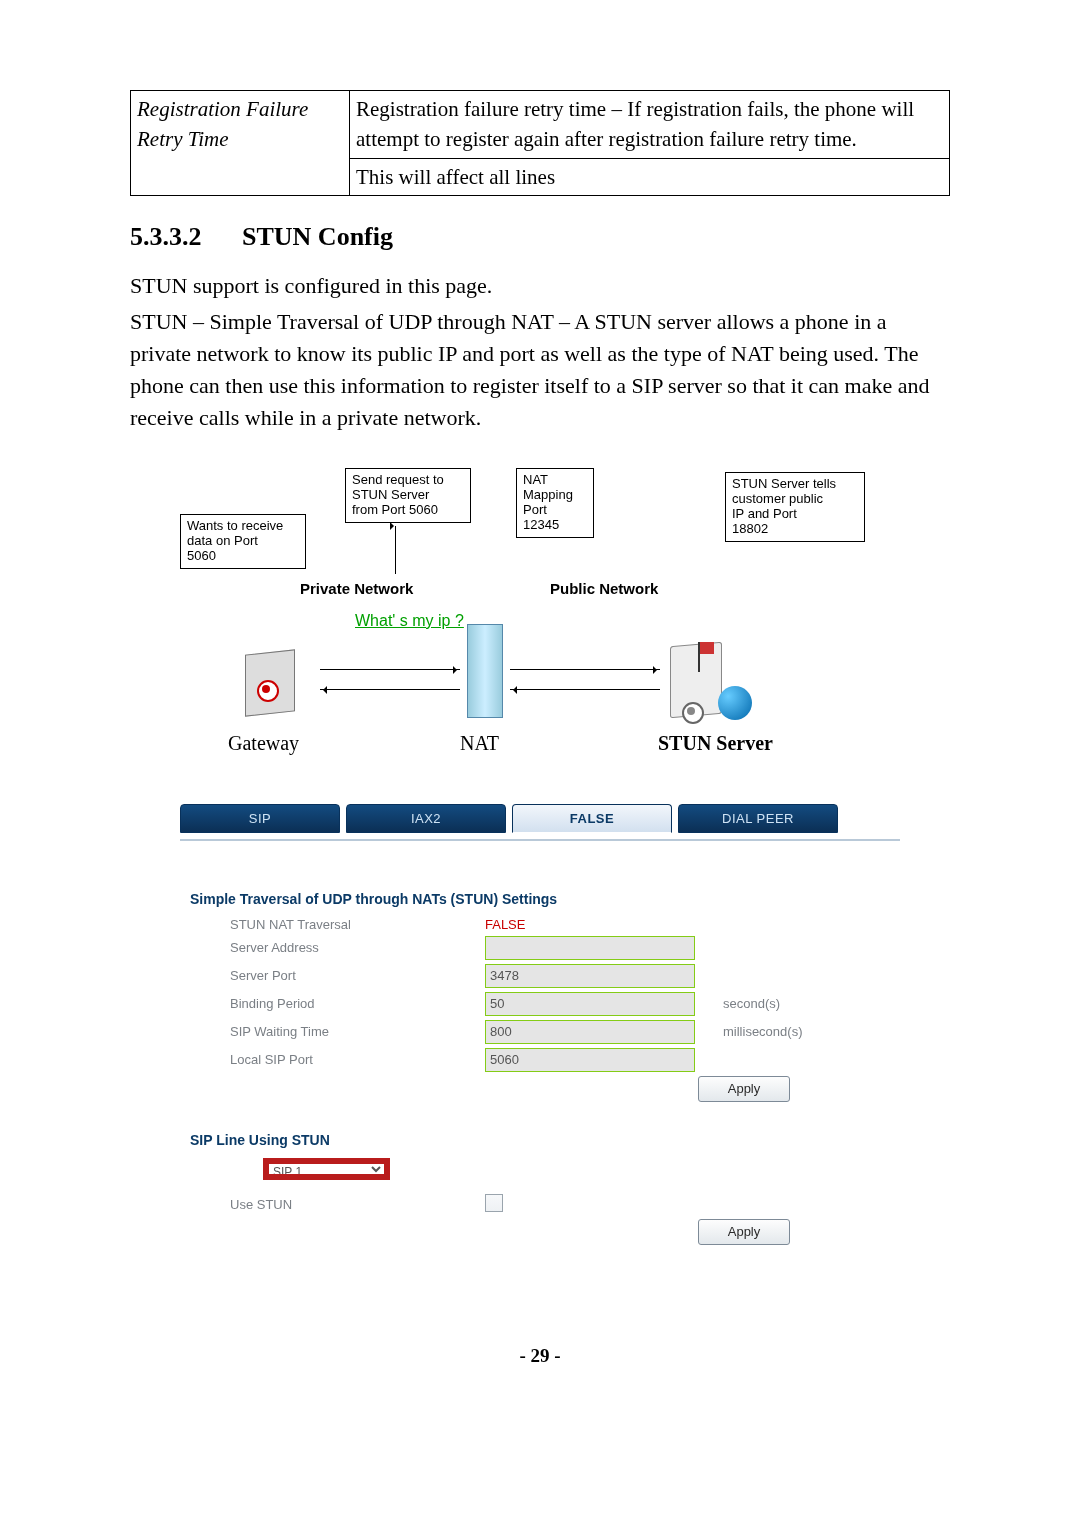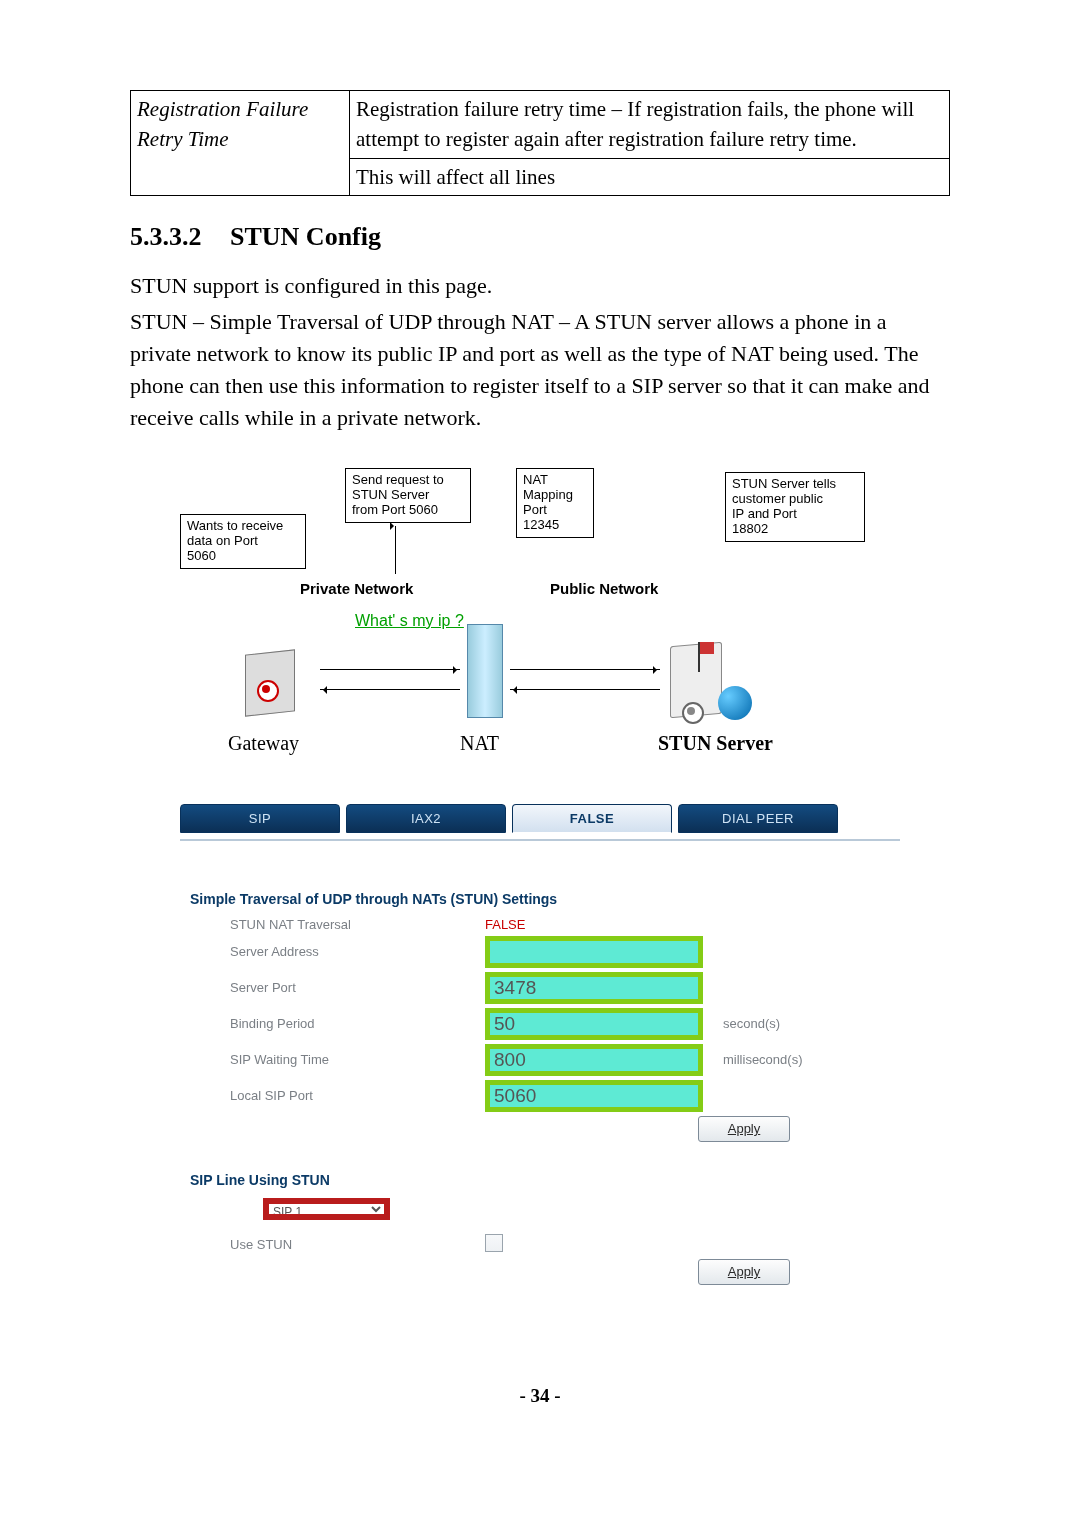--- a/index.html
+++ b/index.html
@@ -27,21 +27,21 @@
   }
   table.top td.left {
     width: 206px;
     font-style: italic;
   }
   h2.section {
     font-size: 26px;
     font-weight: bold;
     margin: 26px 0 18px 0;
   }
-  h2.section .num { display:inline-block; margin-right: 22px; }
+  h2.section .num { display:inline-block; margin-right: 34px; }
   p.body {
     font-size: 22px;
     line-height: 1.45;
     margin: 4px 0 4px 0;
   }
   
   .diagram {
     position: relative;
     width: 720px;
     height: 300px;
@@ -132,38 +132,37 @@
     margin: 4px 0 4px 40px;
     color:#7a7f85;
     font-size:13px;
   }
   .formrow .lbl { width:255px; }
   .formrow .val { width:220px; }
   .formrow .unit { margin-left:18px; color:#7a7f85; }
   .val-text { color:#c80000; font-weight:normal; }
   input.txt {
     width:200px; height:20px;
-    border:5px solid #84cc16;
-    background:#5eead4;
+    border:1px solid #84cc16;
+    background:#e5e5e5;
     font-family:Verdana, Arial, sans-serif;
-    font-size:19px;
+    font-size:13px;
     color:#555;
     padding:1px 4px;
   }
   .btnrow { text-align:right; padding-right:100px; margin-top:4px;}
   button.apply {
     width:92px; height:26px;
     border:1px solid #7d8a97;
     border-radius:3px;
     background:linear-gradient(#fdfdfd,#e3e8ec);
     color:#2a2a2a;
     font-family:Verdana, Arial, sans-serif;
     font-size:13px;
     cursor:pointer;
-    text-decoration:underline;
   }
   .sect-title2 {
     color:#0b3a66;
     font-weight:bold;
     font-size:14px;
     margin:30px 0 10px 0;
   }
   .selwrap { margin-left:40px; }
   select.sel {
     width:127px; height:22px;
@@ -308,14 +307,14 @@
       <div class="formrow" style="margin-top:14px;">
         <div class="lbl">Use STUN</div>
         <div class="val"><span class="chk"></span></div>
       </div>
       <div class="btnrow">
         <button class="apply">Apply</button>
       </div>
     </div>
   </div>
 
-  <div class="footer">- 34 -</div>
+  <div class="footer">- 29 -</div>
 </div>
 
 </body></html>

